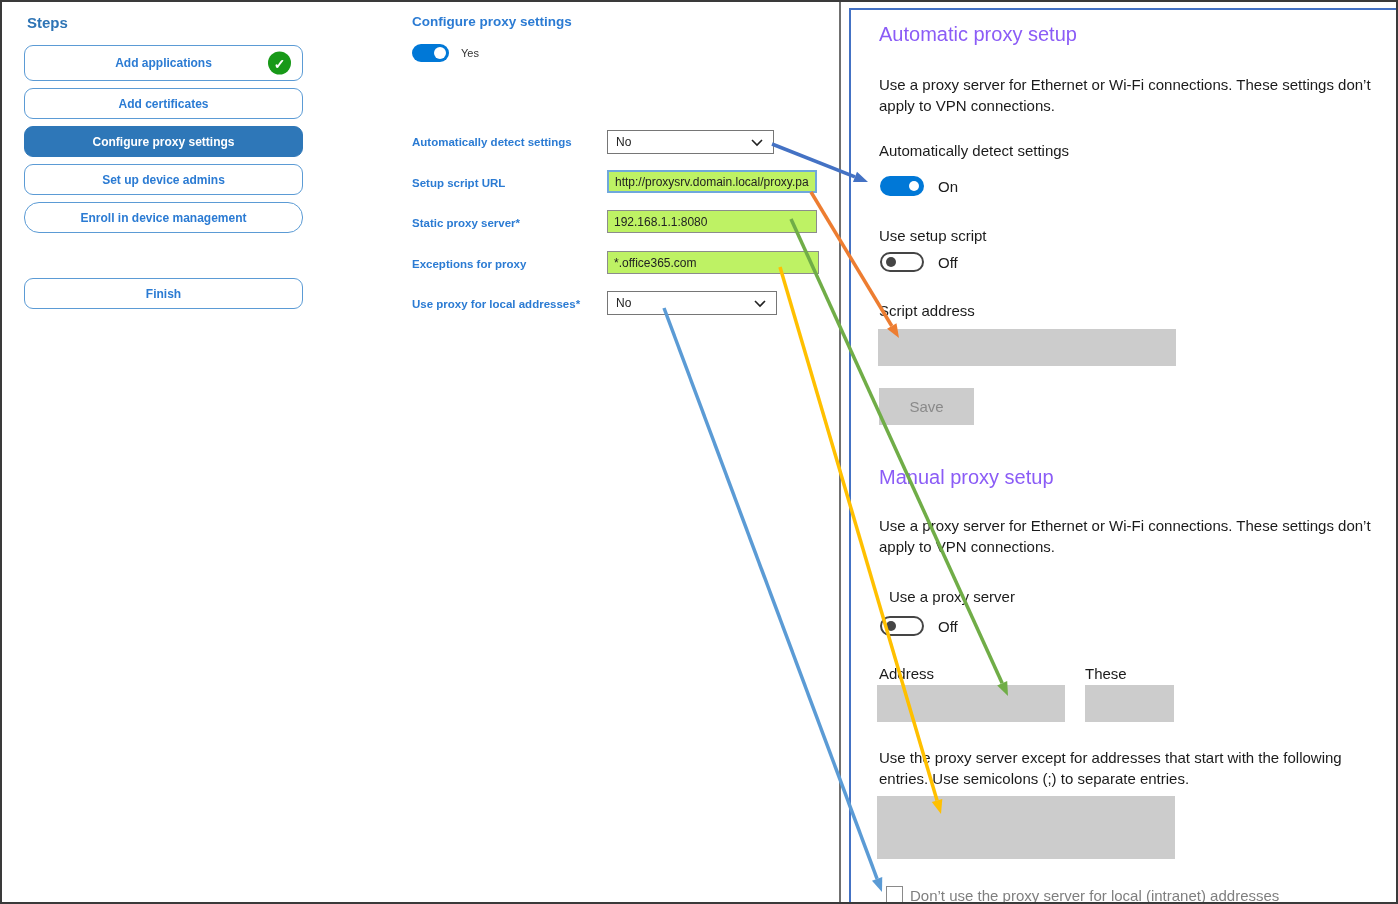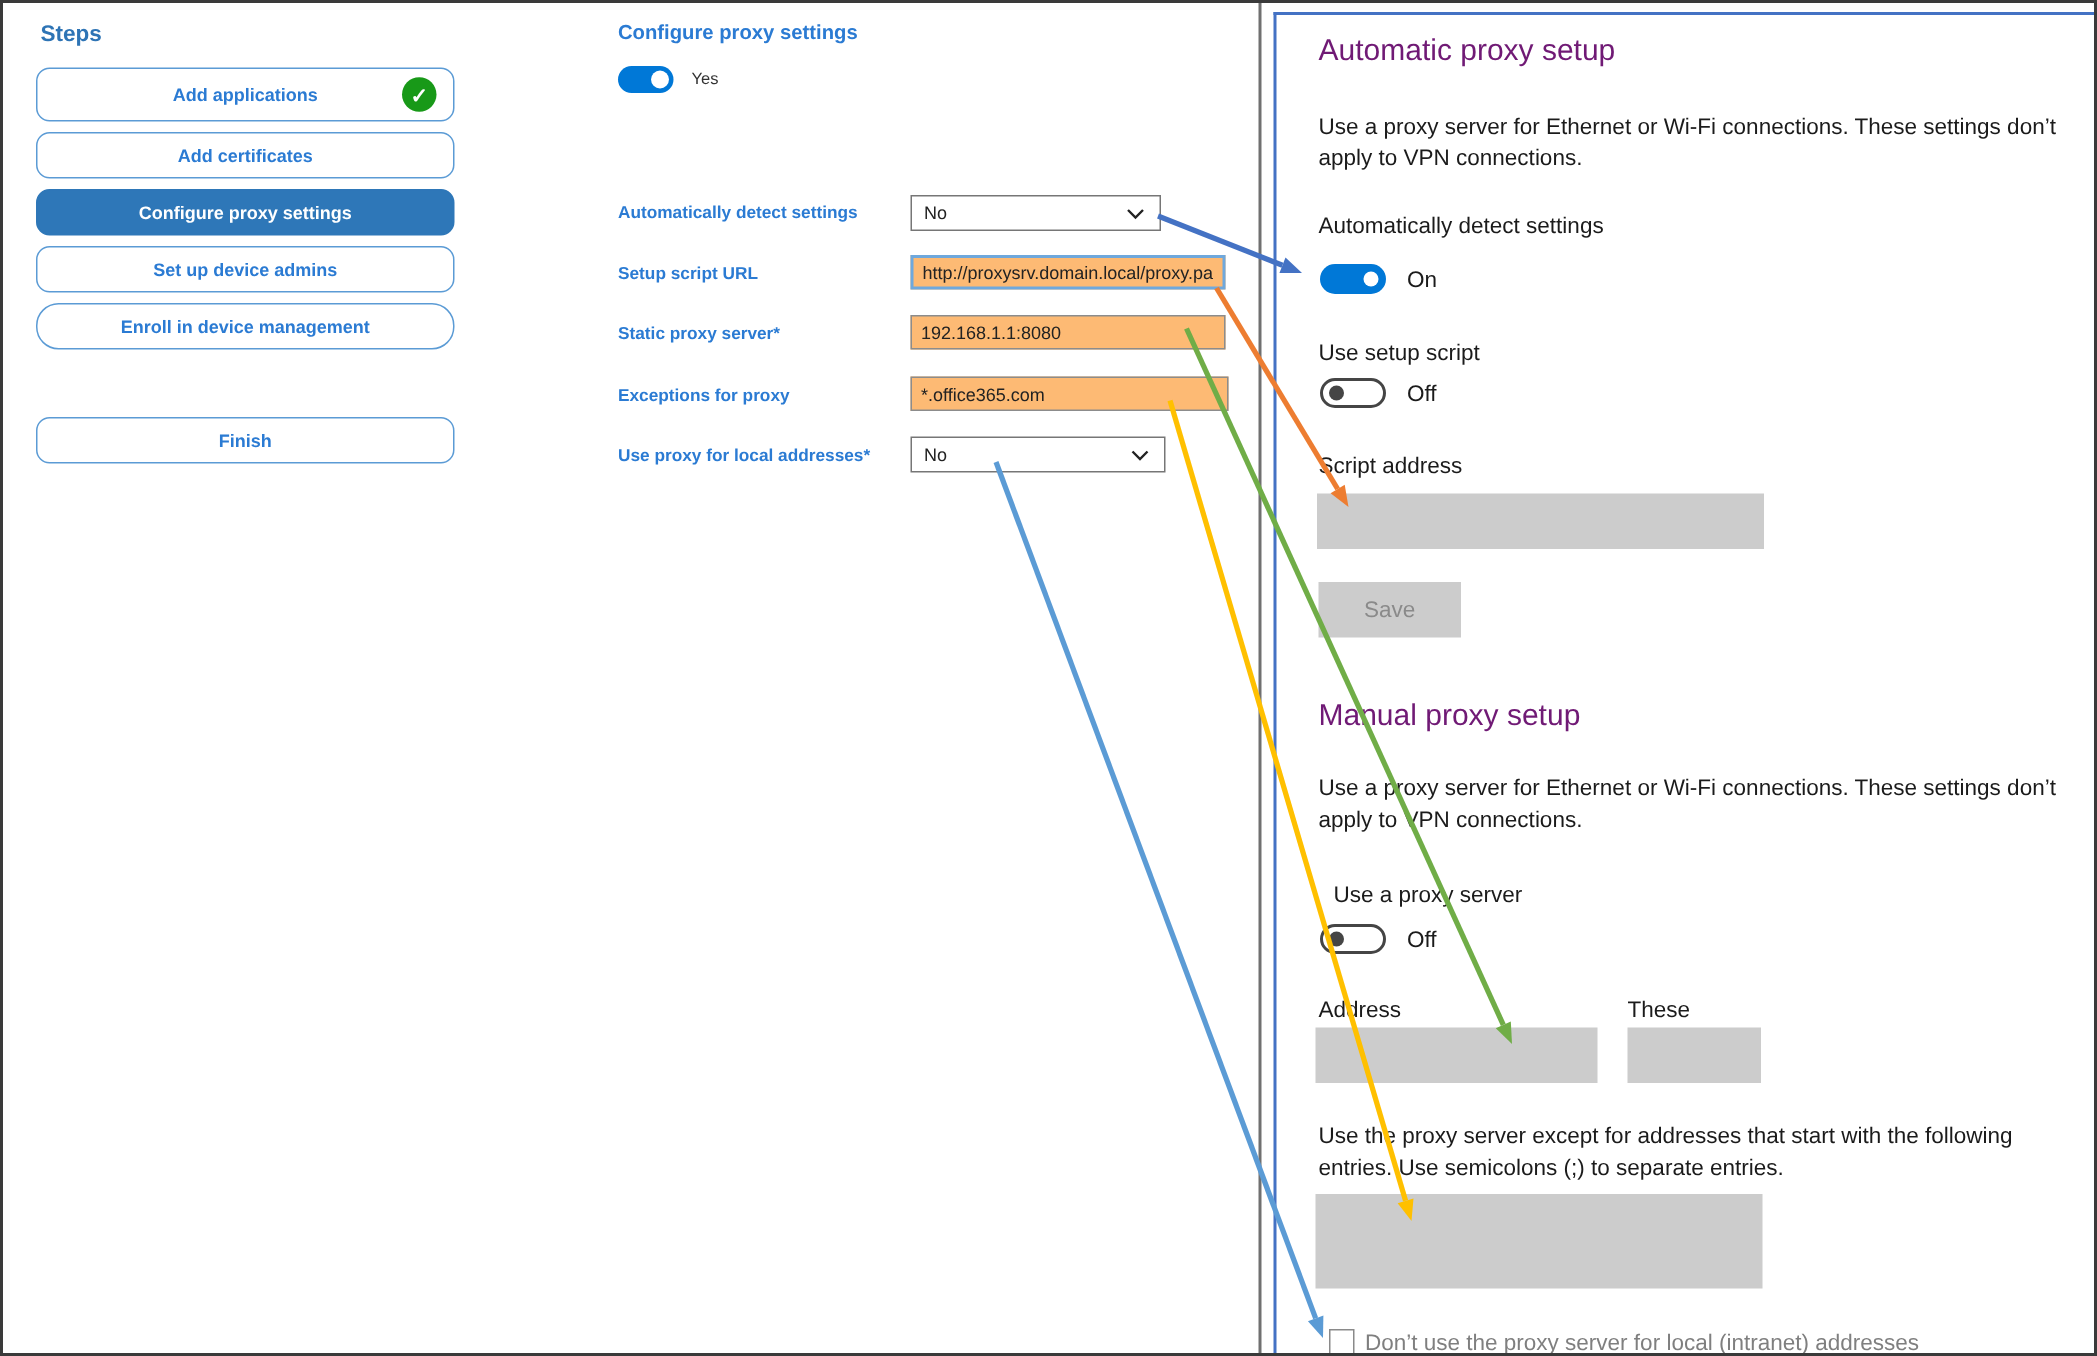--- a/index.html
+++ b/index.html
@@ -31,40 +31,40 @@
   .mini-toggle {
     position:absolute; left:410px; top:42px; width:37px; height:18px;
     background:#0078D7; border-radius:9px; cursor:pointer;
   }
   .mini-toggle .knob { position:absolute; top:3px; right:3px; width:12px; height:12px; border-radius:50%; background:#fff; }
   .mini-toggle-label { position:absolute; left:459px; top:45px; font-size:11px; color:#333;text-align:center; }
 
   .field-label { position:absolute; left:410px; width:190px; font-size:11.5px; font-weight:600; color:#2B7BD3; line-height:14px; }
   .text-input {
     position:absolute; left:605px; width:210px; height:23px;
-    border:1px solid #8c8c8c; background:#fdba74; font-family:"Liberation Sans",sans-serif;
+    border:1px solid #8c8c8c; background:#bef264; font-family:"Liberation Sans",sans-serif;
     font-size:12px; color:#222; padding:0 6px; outline:none;
   }
   .text-input.focused { border:2px solid #6FA8DC; }
   .select {
     position:absolute; left:605px; width:167px; height:24px;
     border:1px solid #767676; background:#fff; cursor:pointer;
     display:flex; align-items:center; padding:0 8px; font-size:12px; color:#222;
   }
   .select .chev { position:absolute; right:10px; top:8px; }
 
   
   .pane-divider { position:absolute; left:837px; top:0; width:2px; height:904px; background:#707070; }
 
   
   .settings-panel {
     position:absolute; left:847px; top:6px; width:549px; height:898px;
     background:#fff; border:2px solid #4472C4; border-bottom:none;
   }
-  .sp-h1 { position:absolute; font-size:20px; font-weight:400; color:#701a75; }
+  .sp-h1 { position:absolute; font-size:20px; font-weight:400; color:#8b5cf6; }
   .sp-text { position:absolute; font-size:15px; color:#1b1b1b; line-height:21px; }
   .sp-label { position:absolute; font-size:15px; color:#1b1b1b; }
   .win-toggle { position:absolute; width:44px; height:20px; border-radius:10px; cursor:pointer; }
   .win-toggle.on { background:#0078D7; }
   .win-toggle.on .knob { position:absolute; top:5px; right:5px; width:10px; height:10px; border-radius:50%; background:#fff; }
   .win-toggle.off { background:#fff; border:2px solid #454545; }
   .win-toggle.off .knob { position:absolute; top:3px; left:4px; width:10px; height:10px; border-radius:50%; background:#454545; }
   .gray-box { position:absolute; background:#CCCCCC; }
   .save-btn {
     position:absolute; left:877px; top:386px; width:95px; height:37px;

